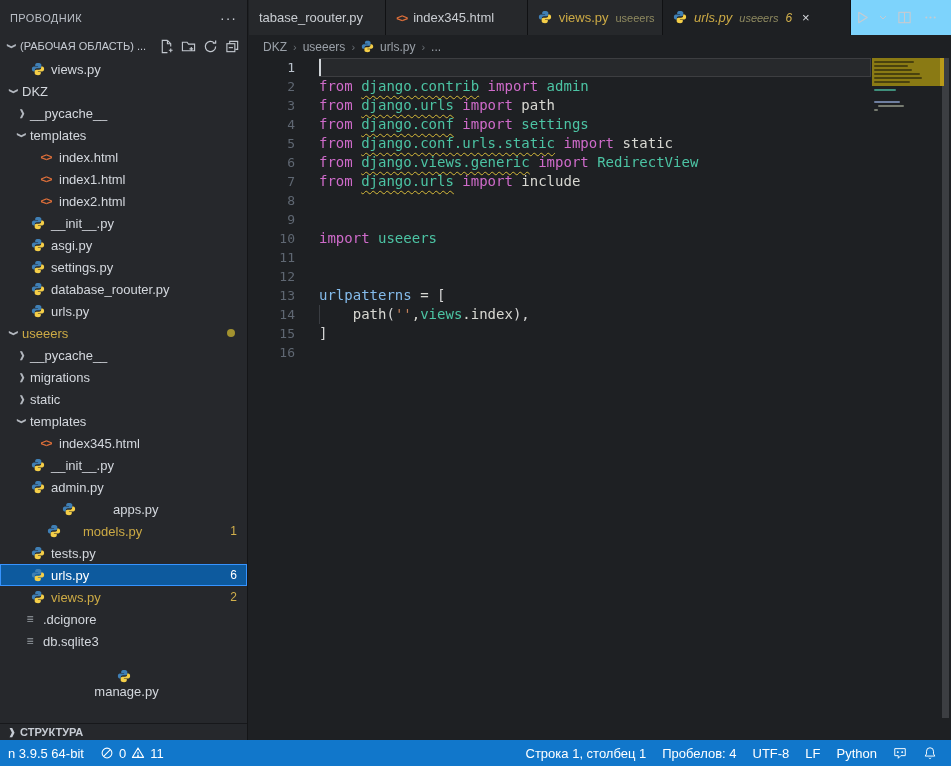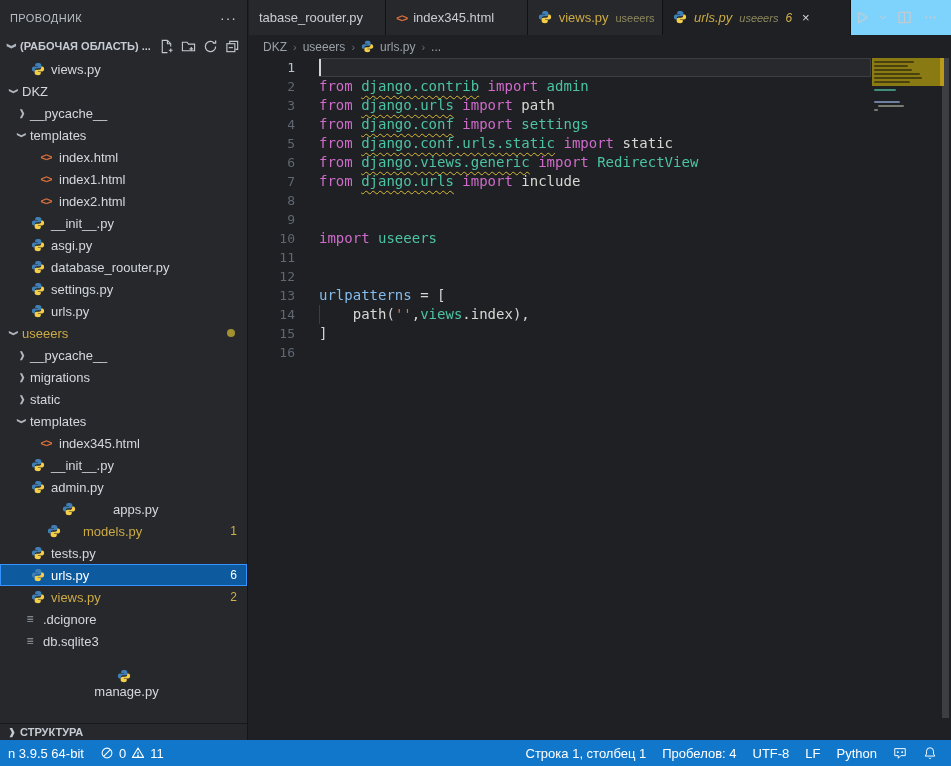--- a/index.html
+++ b/index.html
@@ -8,21 +8,21 @@
   .app { position:relative; width:951px; height:766px; background:#1e2023; color:#ccc; }
 
   
   .sidebar { position:absolute; left:0; top:0; width:248px; height:740px;
     background:#26282c; border-right:1px solid #141517; overflow:hidden; }
   .sb-title { height:35px; display:flex; align-items:center; padding:0 10px;
     font-size:11px; letter-spacing:.4px; color:#b9bec6; }
   .sb-title .grow { flex:1; }
   .sb-title .more { color:#c6cbd2; font-size:14px; letter-spacing:1px; cursor:pointer; }
   .sec-head { height:22px; display:flex; align-items:center; padding:0 4px 0 4px;
-    font-size:11px; font-weight:bold; color:#c7ccd4;justify-content:space-between; }
+    font-size:11px; font-weight:normal; color:#c7ccd4;justify-content:space-between; }
   .sec-head .chev { width:16px; text-align:center; font-size:9px; color:#aeb4bc; }
   .sec-head .lbl { white-space:nowrap; overflow:hidden; }
   .sec-head .grow { flex:1; }
   .sec-head .act { width:22px; height:20px; display:flex; align-items:center; justify-content:center; color:#c3c8cf; }
   .sec-head .act svg { width:15px; height:15px; }
 
   .tree { position:absolute; top:58px; left:0; right:0; }
   .row { position:relative; height:22px; display:flex; align-items:center;
     font-size:13px; color:#d3d7dd; cursor:pointer; white-space:nowrap; }
   .row.modified { color:#ccaa45; }
@@ -207,31 +207,31 @@
           <span>asgi.py</span>
         </div>
         <div class="row" style="padding-left: 14px;">
           <span class="twist"></span>
           <span class="fic">
             <svg viewBox="0 0 16 16">
               <path fill="#3f7fb5" d="M7.9 1c-1.9 0-3.1.7-3.1 2.1v1.5h3.3v.6H3.3C1.8 5.2 1 6.4 1 8c0 1.6.7 2.9 2.2 2.9h1.2V9.4c0-1.3 1.1-2.3 2.3-2.3h3.2c1.1 0 1.9-.9 1.9-2V3.1C11.8 1.7 10.1 1 7.9 1z"></path>
               <path fill="#f4ce48" d="M8.1 15c1.9 0 3.1-.7 3.1-2.1v-1.5H7.9v-.6h4.8c1.5 0 2.3-1.2 2.3-2.8 0-1.6-.7-2.9-2.2-2.9h-1.2v1.5c0 1.3-1.1 2.3-2.3 2.3H6.1c-1.1 0-1.9.9-1.9 2v2C4.2 14.3 5.9 15 8.1 15z"></path>
             </svg>
           </span>
+          <span>settings.py</span>
+        </div>
+        <div class="row" style="padding-left: 14px;">
+          <span class="twist"></span>
+          <span class="fic">
+            <svg viewBox="0 0 16 16">
+              <path fill="#3f7fb5" d="M7.9 1c-1.9 0-3.1.7-3.1 2.1v1.5h3.3v.6H3.3C1.8 5.2 1 6.4 1 8c0 1.6.7 2.9 2.2 2.9h1.2V9.4c0-1.3 1.1-2.3 2.3-2.3h3.2c1.1 0 1.9-.9 1.9-2V3.1C11.8 1.7 10.1 1 7.9 1z"></path>
+              <path fill="#f4ce48" d="M8.1 15c1.9 0 3.1-.7 3.1-2.1v-1.5H7.9v-.6h4.8c1.5 0 2.3-1.2 2.3-2.8 0-1.6-.7-2.9-2.2-2.9h-1.2v1.5c0 1.3-1.1 2.3-2.3 2.3H6.1c-1.1 0-1.9.9-1.9 2v2C4.2 14.3 5.9 15 8.1 15z"></path>
+            </svg>
+          </span>
           <span>database_roouter.py</span>
-        </div>
-        <div class="row" style="padding-left: 14px;">
-          <span class="twist"></span>
-          <span class="fic">
-            <svg viewBox="0 0 16 16">
-              <path fill="#3f7fb5" d="M7.9 1c-1.9 0-3.1.7-3.1 2.1v1.5h3.3v.6H3.3C1.8 5.2 1 6.4 1 8c0 1.6.7 2.9 2.2 2.9h1.2V9.4c0-1.3 1.1-2.3 2.3-2.3h3.2c1.1 0 1.9-.9 1.9-2V3.1C11.8 1.7 10.1 1 7.9 1z"></path>
-              <path fill="#f4ce48" d="M8.1 15c1.9 0 3.1-.7 3.1-2.1v-1.5H7.9v-.6h4.8c1.5 0 2.3-1.2 2.3-2.8 0-1.6-.7-2.9-2.2-2.9h-1.2v1.5c0 1.3-1.1 2.3-2.3 2.3H6.1c-1.1 0-1.9.9-1.9 2v2C4.2 14.3 5.9 15 8.1 15z"></path>
-            </svg>
-          </span>
-          <span>settings.py</span>
         </div>
         <div class="row" style="padding-left: 14px;">
           <span class="twist"></span>
           <span class="fic">
             <svg viewBox="0 0 16 16">
               <path fill="#3f7fb5" d="M7.9 1c-1.9 0-3.1.7-3.1 2.1v1.5h3.3v.6H3.3C1.8 5.2 1 6.4 1 8c0 1.6.7 2.9 2.2 2.9h1.2V9.4c0-1.3 1.1-2.3 2.3-2.3h3.2c1.1 0 1.9-.9 1.9-2V3.1C11.8 1.7 10.1 1 7.9 1z"></path>
               <path fill="#f4ce48" d="M8.1 15c1.9 0 3.1-.7 3.1-2.1v-1.5H7.9v-.6h4.8c1.5 0 2.3-1.2 2.3-2.8 0-1.6-.7-2.9-2.2-2.9h-1.2v1.5c0 1.3-1.1 2.3-2.3 2.3H6.1c-1.1 0-1.9.9-1.9 2v2C4.2 14.3 5.9 15 8.1 15z"></path>
             </svg>
           </span>
           <span>urls.py</span>

